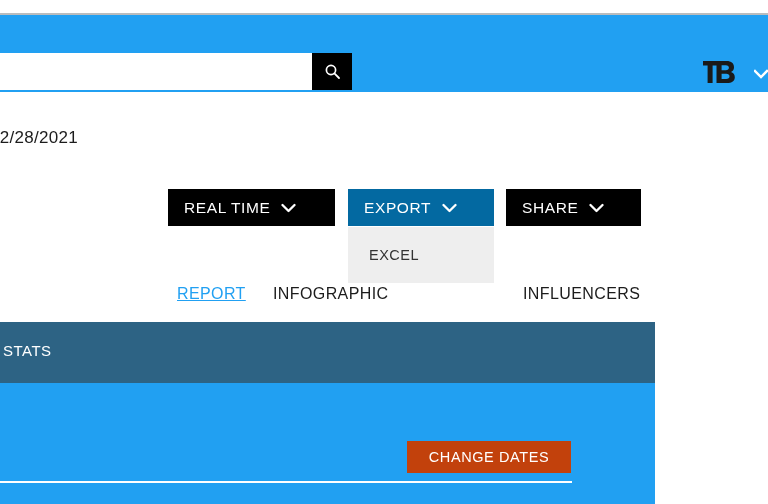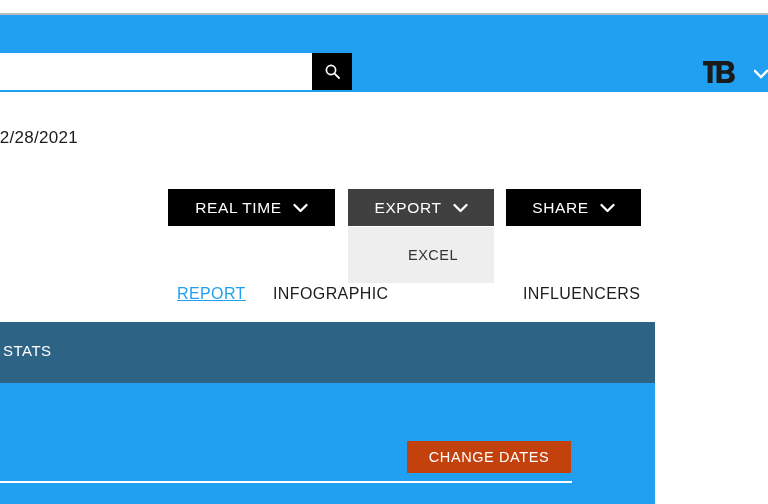--- a/index.html
+++ b/index.html
@@ -95,27 +95,26 @@
     position: absolute;
     height: 37px;
     border: none;
     color: #ffffff;
     font-family: "Liberation Sans", sans-serif;
     font-size: 15.5px;
     letter-spacing: 0.6px;
     cursor: pointer;
     display: flex;
     align-items: center;
-    justify-content: center;
     gap: 11px;
     padding: 0 16px;
     white-space: nowrap;
   }
   .btn-dark { background: #000000; }
-  .btn-blue { background: #404040; }
+  .btn-blue { background: #0369a1; }
 
   #btn-realtime { left: 168px; top: 189px; width: 167px; }
   #btn-export   { left: 348px; top: 189px; width: 146px; }
   #btn-share    { left: 506px; top: 189px; width: 135px; }
 
   .caret svg { display: block; }
 
   
   .dropdown {
     position: absolute;
@@ -126,21 +125,20 @@
     z-index: 30;
   }
   .dropdown-item {
     font-family: "Liberation Sans", sans-serif;
     font-size: 14.5px;
     color: #333333;
     letter-spacing: 0.5px;
     padding: 6px 0 6px 21px;
     cursor: pointer;
     line-height: 19px;
-    margin-left: 39px;
   }
   .dropdown-item + .dropdown-item { margin-top: 11px; }
 
   
   .tabs {
     position: absolute;
     left: 0; top: 282px;
     width: 768px; height: 28px;
     z-index: 10;
   }

